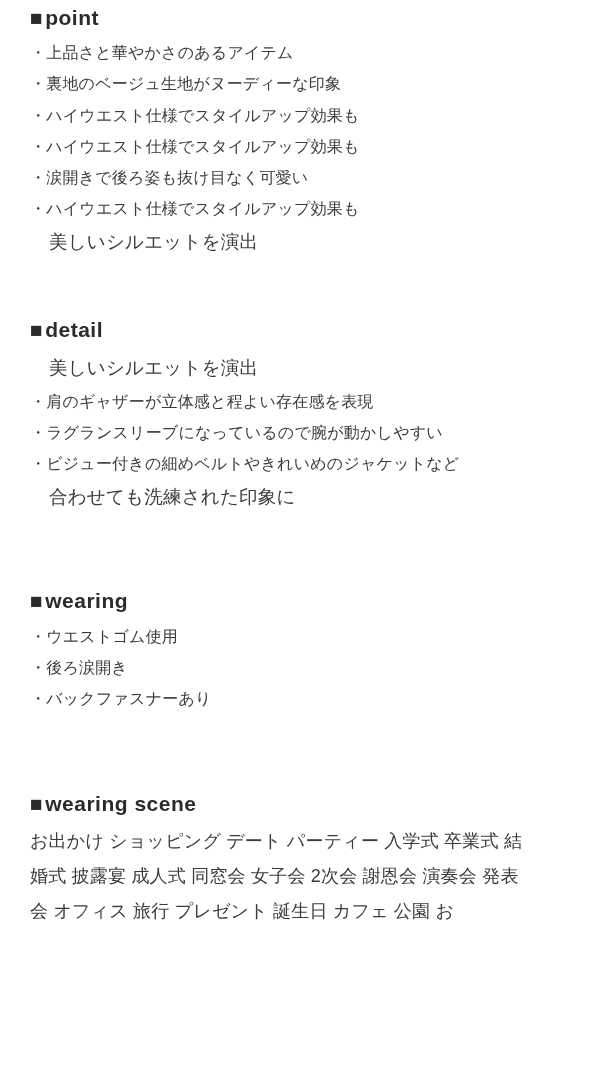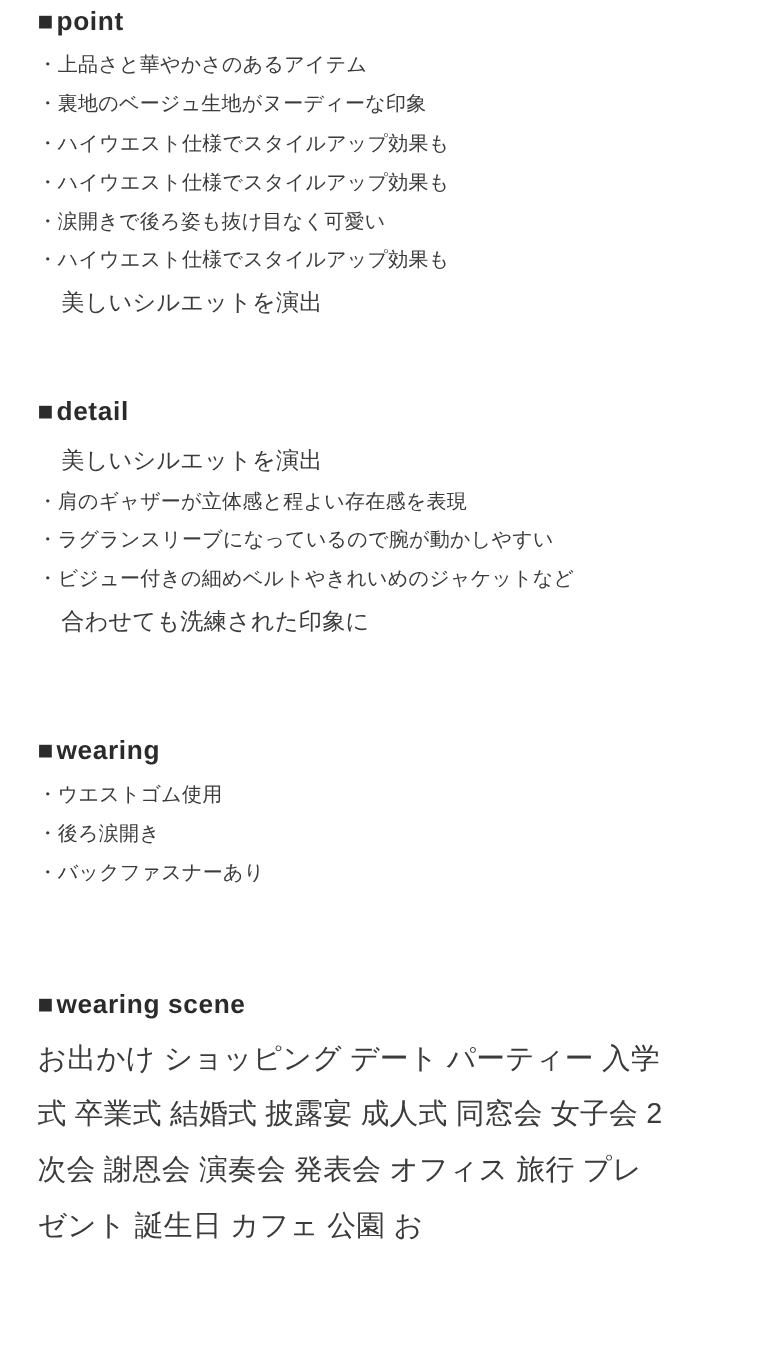--- a/index.html
+++ b/index.html
@@ -47,21 +47,21 @@
   }
   .cont-line {
     font-size: 18.5px;
     line-height: 1.95;
     color: #3b3b3b;
     letter-spacing: 0.2px;
     padding-left: 19px;
     white-space: pre-wrap;
   }
   .scene-text {
-    font-size: 23px;
+    font-size: 18px;
     line-height: 1.95;
     color: #3b3b3b;
     letter-spacing: 0.2px;
     word-break: break-all;
   }
   .gap-point-detail { height: 56px; }
   .gap-detail-fabric { height: 72px; }
   .gap-fabric-scene { height: 76px; }
   .top-pad { height: 4px; }
 </style>

